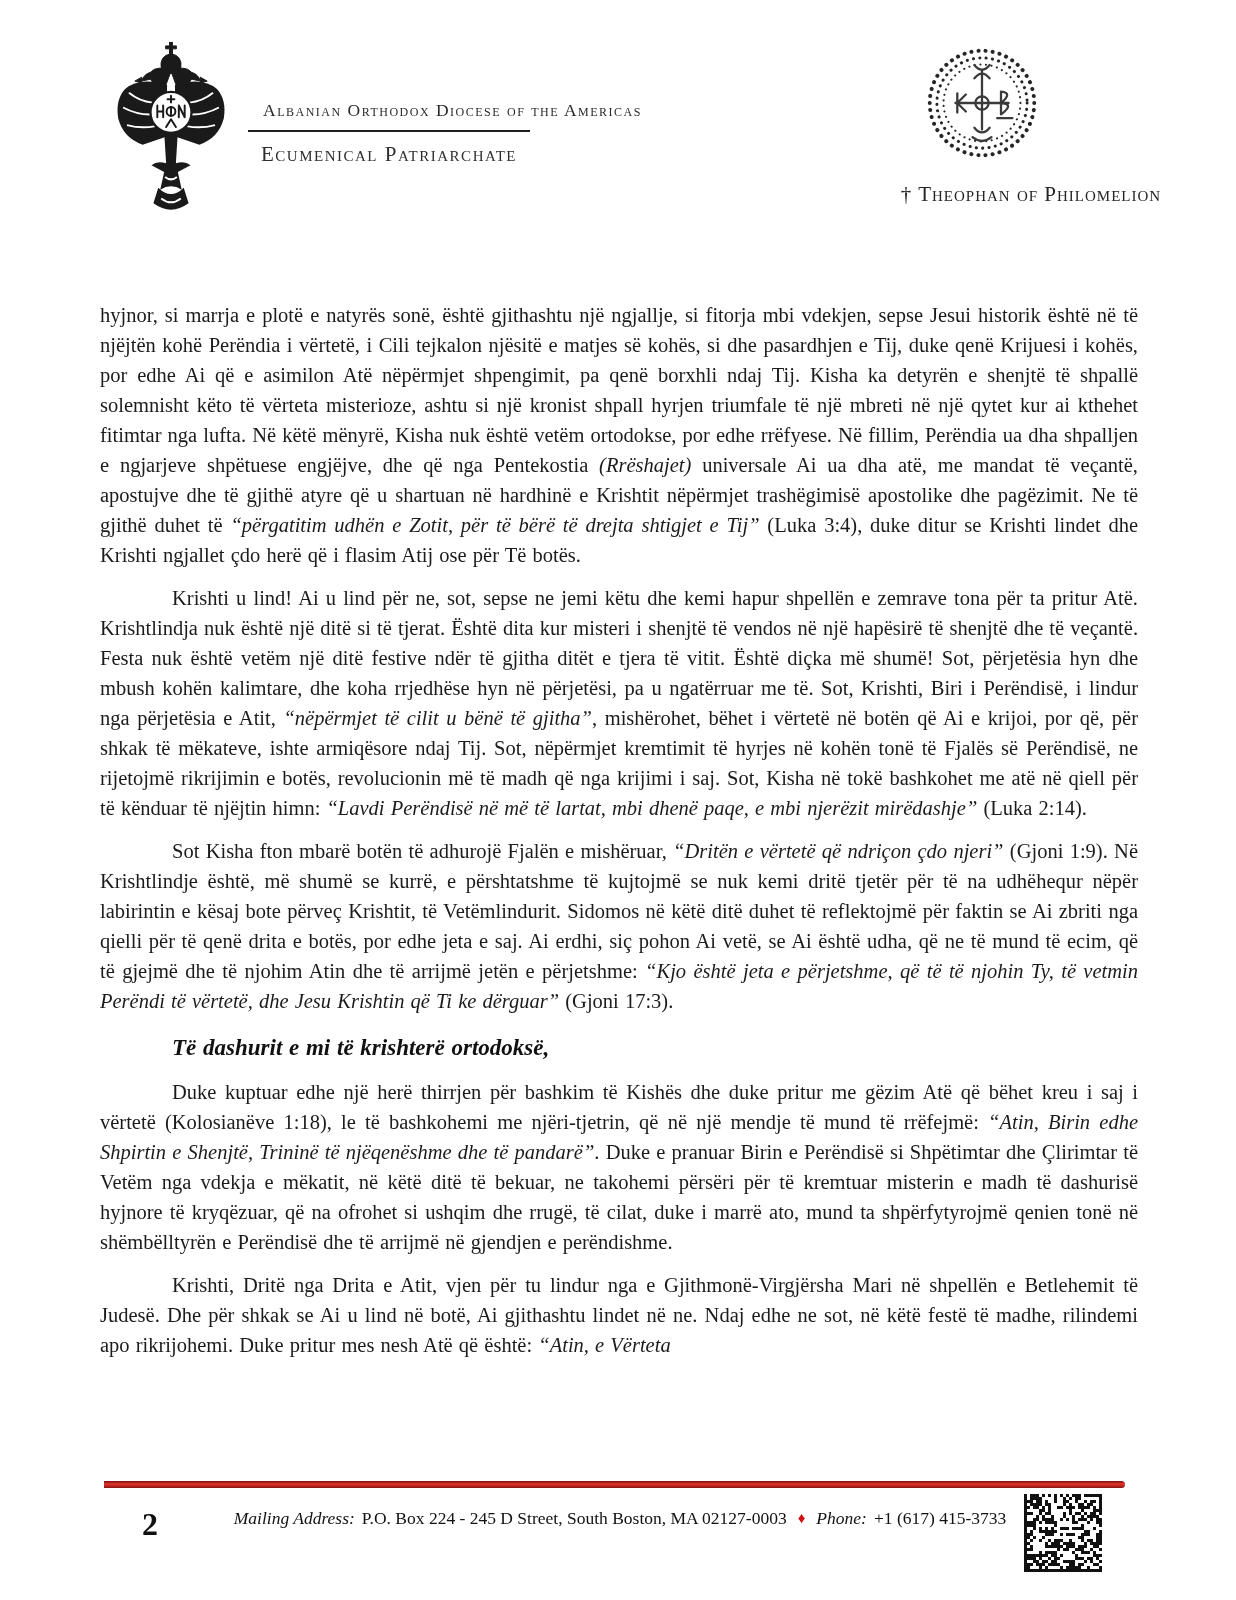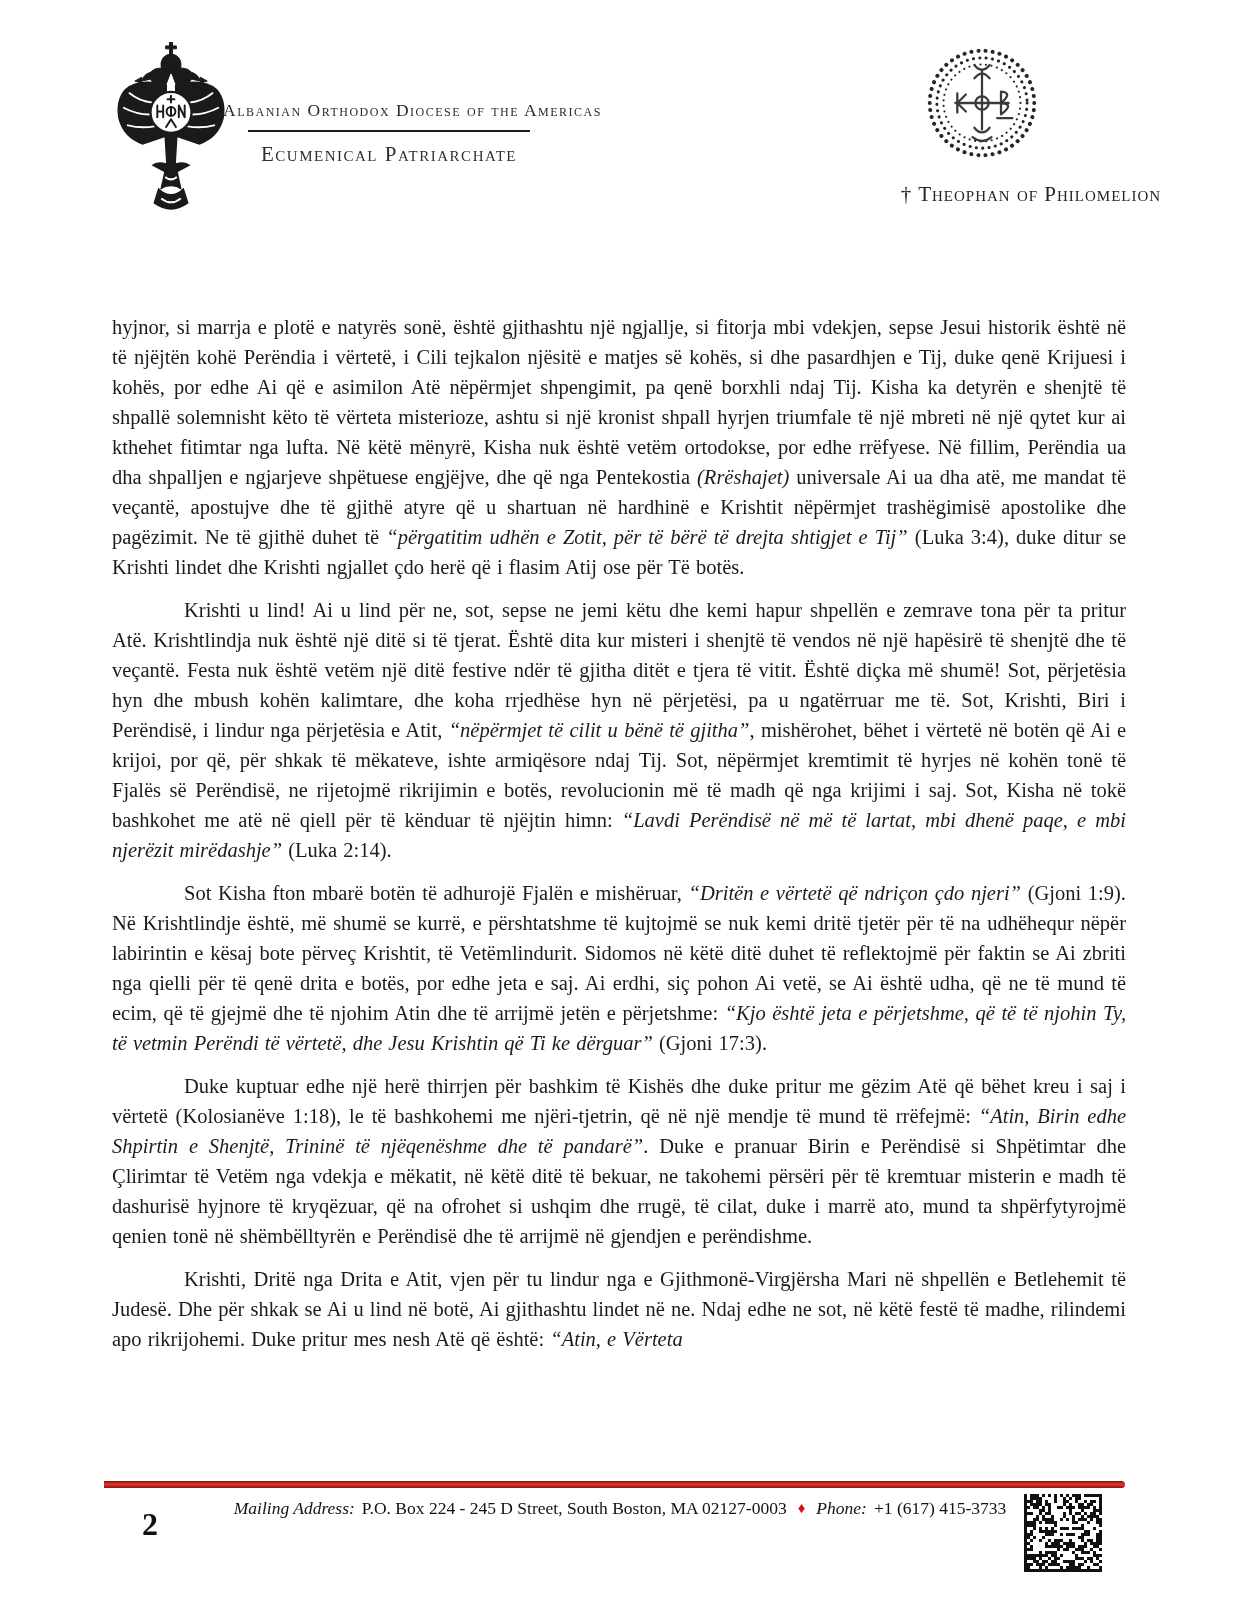--- a/index.html
+++ b/index.html
@@ -2,44 +2,44 @@
 <html><head>
 <meta charset="utf-8">
 <style>
   html,body{margin:0;padding:0;background:#ffffff;}
   .page{position:relative;width:1236px;height:1600px;background:#ffffff;overflow:hidden;
         font-family:"Liberation Serif","DejaVu Serif",serif;color:#1b1b1b;}
 
   
   .eagle{position:absolute;left:112px;top:42px;width:118px;height:176px;}
   .org-block{position:absolute;left:223px;top:100px;width:332px;text-align:center;}
-  .org-name{font-variant:small-caps;font-size:17.5px;letter-spacing:1.5px;color:#2a2a2a;white-space:nowrap;}
+  .org-name{font-variant:small-caps;font-size:17.5px;letter-spacing:1.5px;color:#2a2a2a;white-space:nowrap;margin-left:40px;}
   .org-divider{height:2px;background:#1d1d1d;width:282px;margin:9px auto 10px auto;}
   .org-sub{font-variant:small-caps;font-size:21px;letter-spacing:1.5px;color:#2e2e2e;}
   .seal{position:absolute;left:925px;top:46px;width:114px;height:114px;}
   .signature{position:absolute;left:896px;top:182px;width:270px;text-align:center;
              font-variant:small-caps;font-size:21px;letter-spacing:1px;color:#242424;white-space:nowrap;}
 
   
   .doc-body{position:absolute;left:100px;top:300px;width:1038px;
             font-size:20.5px;line-height:30px;text-align:justify;word-spacing:1px;}
-  .para{margin:12px;}
+  .para{margin:0;}
   .para + .para{margin-top:13px;}
   .para.indent{text-indent:72px;}
   .it{font-style:italic;}
   .section-heading{font-size:23px;font-style:italic;font-weight:bold;color:#111;
                    margin:17px 0 14px 0;padding-left:72px;text-align:left;}
 
   
   .red-rule{position:absolute;left:104px;top:1481px;width:1021px;height:7px;
             background:linear-gradient(180deg,#7e0f0f 0%,#e2372b 45%,#8c1212 100%);
             border-radius:0 5px 5px 0;}
   .page-number{position:absolute;left:142px;top:1506px;font-size:32px;font-weight:bold;color:#111;}
   .footer{position:absolute;left:180px;top:1497px;width:880px;text-align:center;
-          font-size:17.5px;line-height:22px;color:#121212;}
+          font-size:17.5px;line-height:43px;color:#121212;}
   .flabel{font-style:italic;margin-right:7px;}
   .diamond{color:#d40f0f;padding:0 11px;font-size:15px;position:relative;top:-1px;}
   .qr{position:absolute;left:1024px;top:1494px;width:78px;height:78px;}
 </style>
 </head>
 <body>
 
 <div class="page">
 
   <div class="eagle">
@@ -104,20 +104,21 @@
       </g>
     </svg>
   </div>
 
   <div class="signature">† Theophan of Philomelion</div>
 
   <div class="doc-body">
       <p class="para"><span>hyjnor, si marrja e plotë e natyrës sonë, është gjithashtu një ngjallje, si fitorja mbi vdekjen, sepse Jesui historik është në të njëjtën kohë Perëndia i vërtetë, i Cili tejkalon njësitë e matjes së kohës, si dhe pasardhjen e Tij, duke qenë Krijuesi i kohës, por edhe Ai që e asimilon Atë nëpërmjet shpengimit, pa qenë borxhli ndaj Tij. Kisha ka detyrën e shenjtë të shpallë solemnisht këto të vërteta misterioze, ashtu si një kronist shpall hyrjen triumfale të një mbreti në një qytet kur ai kthehet fitimtar nga lufta. Në këtë mënyrë, Kisha nuk është vetëm ortodokse, por edhe rrëfyese. Në fillim, Perëndia ua dha shpalljen e ngjarjeve shpëtuese engjëjve, dhe që nga Pentekostia </span><span class="it">(Rrëshajet)</span><span> universale Ai ua dha atë, me mandat të veçantë, apostujve dhe të gjithë atyre që u shartuan në hardhinë e Krishtit nëpërmjet trashëgimisë apostolike dhe pagëzimit. Ne të gjithë duhet të </span><span class="it">“përgatitim udhën e Zotit, për të bërë të drejta shtigjet e Tij”</span><span> (Luka 3:4), duke ditur se Krishti lindet dhe Krishti ngjallet çdo herë që i flasim Atij ose për Të botës.</span></p>
       <p class="para indent"><span>Krishti u lind! Ai u lind për ne, sot, sepse ne jemi këtu dhe kemi hapur shpellën e zemrave tona për ta pritur Atë. Krishtlindja nuk është një ditë si të tjerat. Është dita kur misteri i shenjtë të vendos në një hapësirë të shenjtë dhe të veçantë. Festa nuk është vetëm një ditë festive ndër të gjitha ditët e tjera të vitit. Është diçka më shumë! Sot, përjetësia hyn dhe mbush kohën kalimtare, dhe koha rrjedhëse hyn në përjetësi, pa u ngatërruar me të. Sot, Krishti, Biri i Perëndisë, i lindur nga përjetësia e Atit, </span><span class="it">“nëpërmjet të cilit u bënë të gjitha”</span><span>, mishërohet, bëhet i vërtetë në botën që Ai e krijoi, por që, për shkak të mëkateve, ishte armiqësore ndaj Tij. Sot, nëpërmjet kremtimit të hyrjes në kohën tonë të Fjalës së Perëndisë, ne rijetojmë rikrijimin e botës, revolucionin më të madh që nga krijimi i saj. Sot, Kisha në tokë bashkohet me atë në qiell për të kënduar të njëjtin himn: </span><span class="it">“Lavdi Perëndisë në më të lartat, mbi dhenë paqe, e mbi njerëzit mirëdashje”</span><span> (Luka 2:14).</span></p>
       <p class="para indent"><span>Sot Kisha fton mbarë botën të adhurojë Fjalën e mishëruar, </span><span class="it">“Dritën e vërtetë që ndriçon çdo njeri”</span><span> (Gjoni 1:9). Në Krishtlindje është, më shumë se kurrë, e përshtatshme të kujtojmë se nuk kemi dritë tjetër për të na udhëhequr nëpër labirintin e kësaj bote përveç Krishtit, të Vetëmlindurit. Sidomos në këtë ditë duhet të reflektojmë për faktin se Ai zbriti nga qielli për të qenë drita e botës, por edhe jeta e saj. Ai erdhi, siç pohon Ai vetë, se Ai është udha, që ne të mund të ecim, që të gjejmë dhe të njohim Atin dhe të arrijmë jetën e përjetshme: </span><span class="it">“Kjo është jeta e përjetshme, që të të njohin Ty, të vetmin Perëndi të vërtetë, dhe Jesu Krishtin që Ti ke dërguar”</span><span> (Gjoni 17:3).</span></p>
+      <h2 class="section-heading">Të dashurit e mi të krishterë ortodoksë,</h2>
       <p class="para indent"><span>Duke kuptuar edhe një herë thirrjen për bashkim të Kishës dhe duke pritur me gëzim Atë që bëhet kreu i saj i vërtetë (Kolosianëve 1:18), le të bashkohemi me njëri-tjetrin, që në një mendje të mund të rrëfejmë: </span><span class="it">“Atin, Birin edhe Shpirtin e Shenjtë, Trininë të njëqenëshme dhe të pandarë”</span><span>. Duke e pranuar Birin e Perëndisë si Shpëtimtar dhe Çlirimtar të Vetëm nga vdekja e mëkatit, në këtë ditë të bekuar, ne takohemi përsëri për të kremtuar misterin e madh të dashurisë hyjnore të kryqëzuar, që na ofrohet si ushqim dhe rrugë, të cilat, duke i marrë ato, mund ta shpërfytyrojmë qenien tonë në shëmbëlltyrën e Perëndisë dhe të arrijmë në gjendjen e perëndishme.</span></p>
       <p class="para indent"><span>Krishti, Dritë nga Drita e Atit, vjen për tu lindur nga e Gjithmonë-Virgjërsha Mari në shpellën e Betlehemit të Judesë. Dhe për shkak se Ai u lind në botë, Ai gjithashtu lindet në ne. Ndaj edhe ne sot, në këtë festë të madhe, rilindemi apo rikrijohemi. Duke pritur mes nesh Atë që është: </span><span class="it">“Atin, e Vërteta</span></p>
     </div>
 
   <div class="red-rule"></div>
   <div class="page-number">2</div>
 
   <div class="footer">
     <div>
       <span class="flabel">Mailing Address:</span><span>P.O. Box 224 - 245 D Street, South Boston, MA 02127-0003</span><span class="diamond">♦</span><span class="flabel">Phone:</span><span>+1 (617) 415-3733</span>

